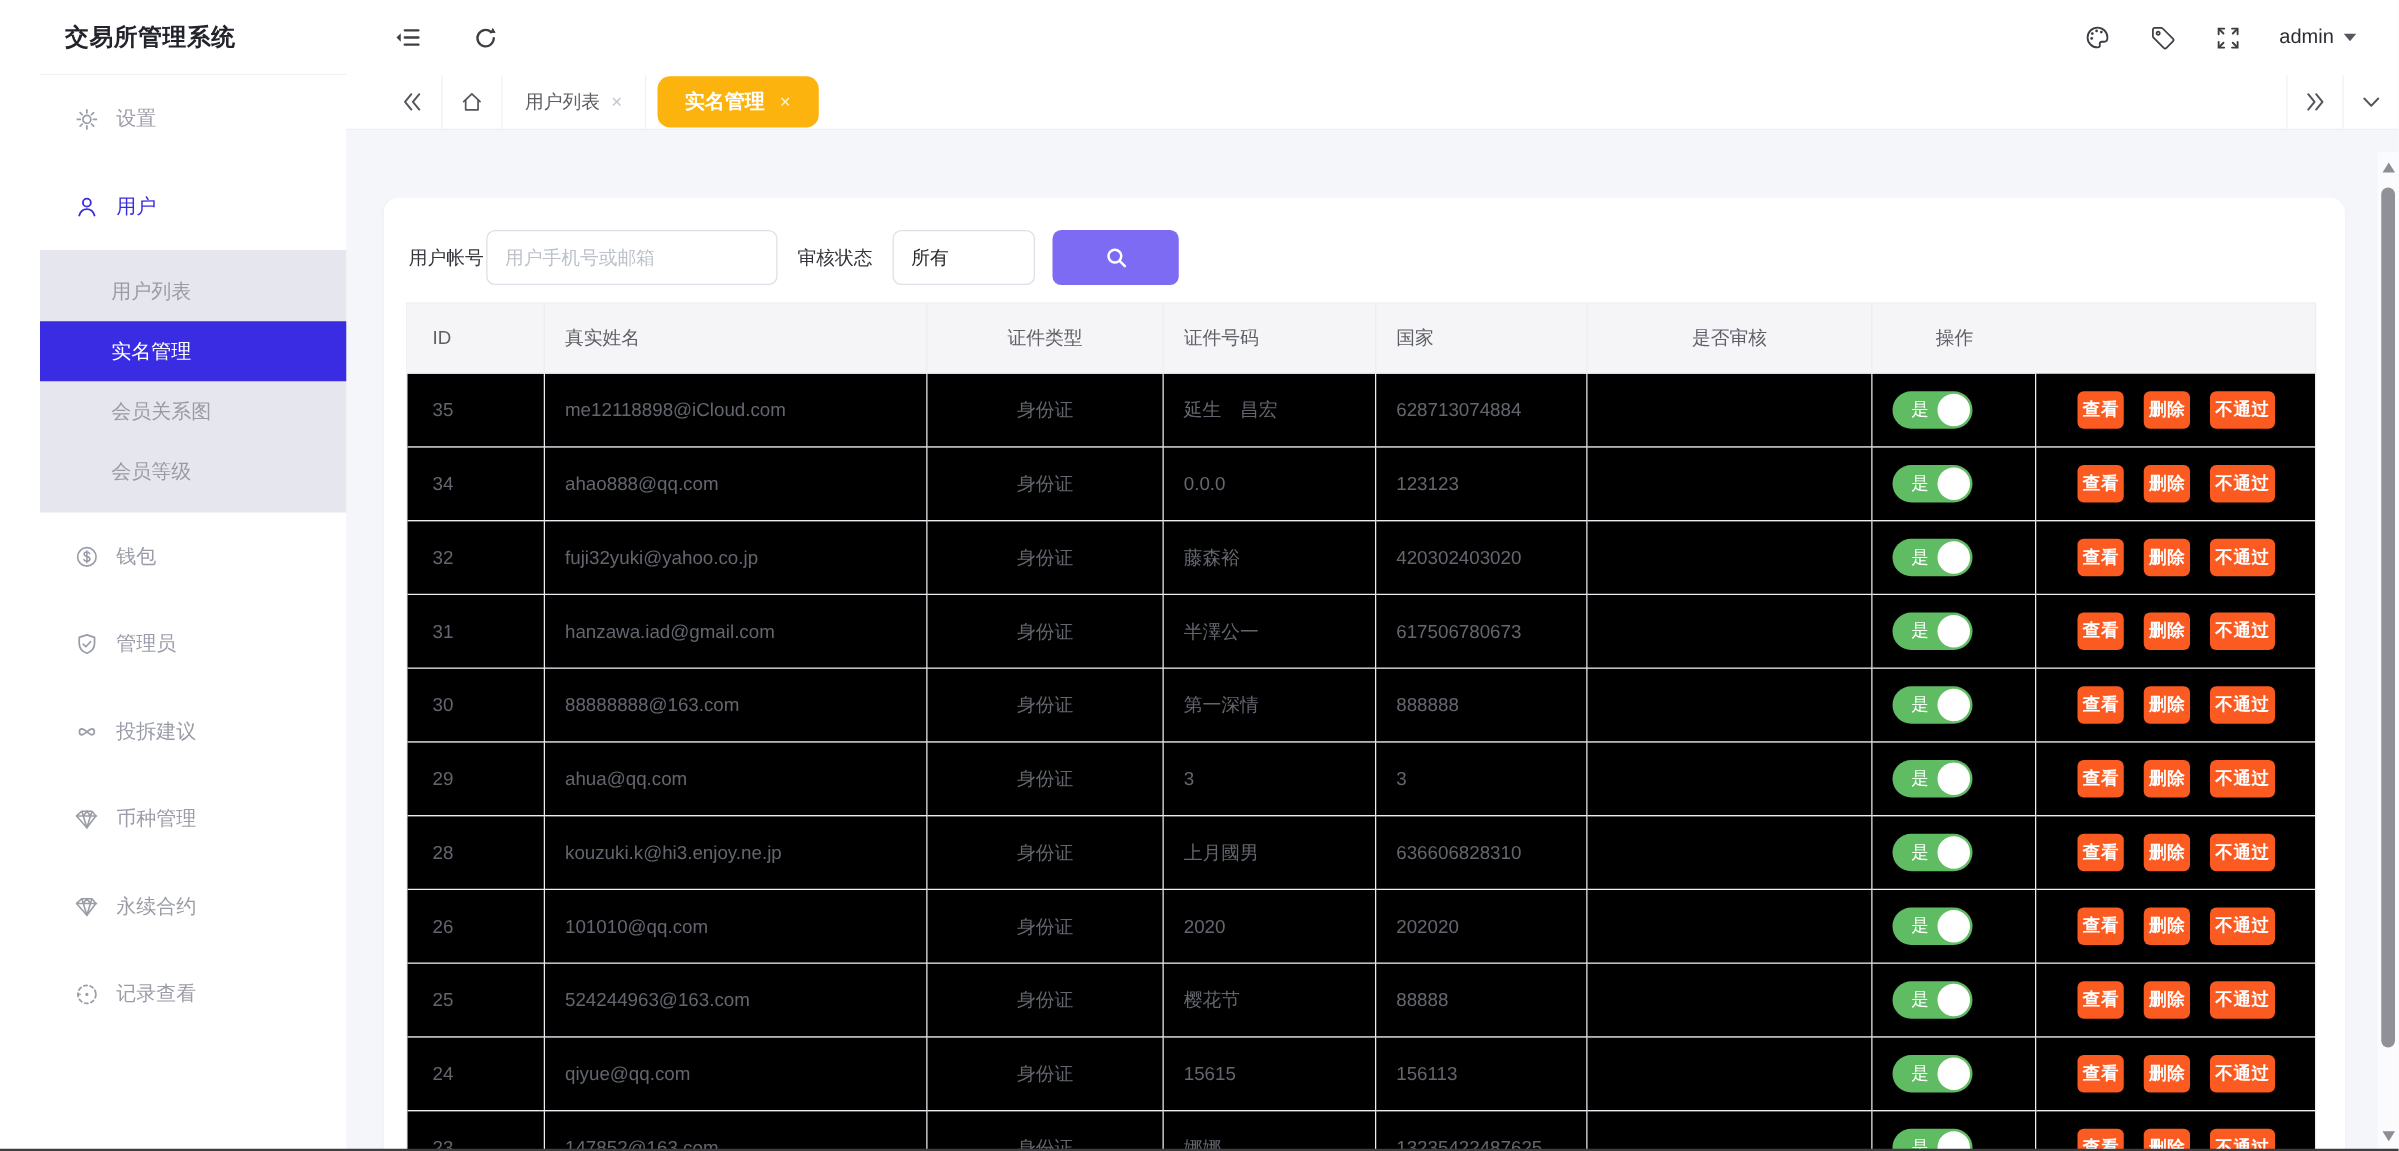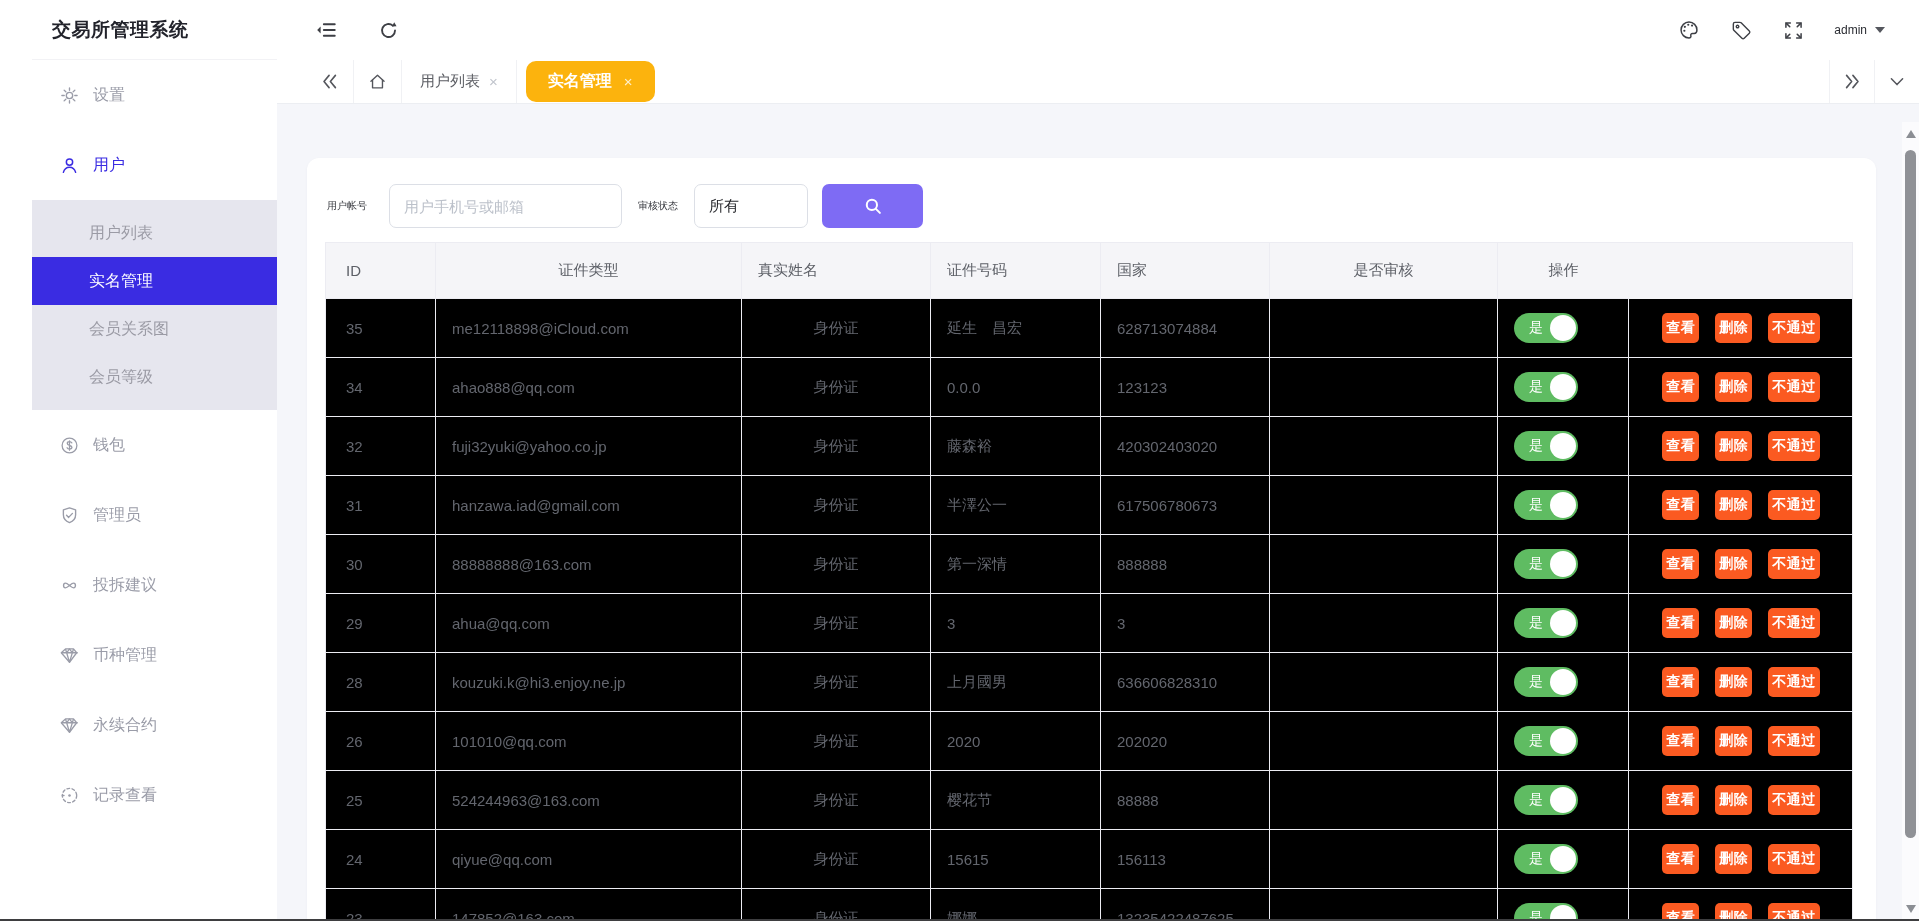--- a/index.html
+++ b/index.html
@@ -28,42 +28,42 @@
   .submenu{background:#e6e6ee;padding:9px 0;}
   .submenu-item{height:48px;display:flex;align-items:center;padding-left:57px;font-size:16px;color:#9b9ba5;cursor:pointer;}
   .submenu-item.active{background:var(--accent);color:#fff;}
 
   
   .main{position:absolute;left:277px;top:0;right:0;height:921px;}
   .topbar{height:60px;background:#fff;display:flex;align-items:center;justify-content:space-between;padding:0 34px 0 38px;}
   .topbar-left{display:flex;align-items:center;gap:40px;}
   .topbar-right{display:flex;align-items:center;gap:30px;}
   .tool-ico{width:22px;height:22px;color:#3d3f45;cursor:pointer;}
-  .admin-box{display:flex;align-items:center;gap:8px;cursor:pointer;font-size:12px;color:#2b2d33;}
+  .admin-box{display:flex;align-items:center;gap:8px;cursor:pointer;font-size:16px;color:#2b2d33;}
   .caret{width:0;height:0;border-left:5px solid transparent;border-right:5px solid transparent;border-top:6px solid #55575e;}
 
   
   .tabbar{height:44px;background:#fff;border-bottom:1px solid #eceef2;display:flex;align-items:center;position:relative;padding-left:29px;}
   .tab-cell{height:100%;display:flex;align-items:center;justify-content:center;border-right:1px solid #f0f1f4;cursor:pointer;color:#54565c;}
   .tab-cell.sq{width:48px;}
   .tab-plain{padding:0 18px;gap:9px;font-size:15px;color:#5b5d63;}
   .tab-close{font-size:15px;color:#c0c4cc;line-height:1;}
   .tab-active{margin-left:9px;height:41px;border-radius:10px;background:var(--tab-yellow);display:flex;align-items:center;gap:12px;padding:0 22px;cursor:pointer;}
   .tab-active .t-label{color:#fff;font-size:16px;font-weight:bold;}
   .tab-active .tab-close{color:rgba(255,255,255,.8);}
   .tabbar-right{position:absolute;right:0;top:0;height:100%;display:flex;}
   .tabbar-right .tab-cell{border-right:none;border-left:1px solid #f0f1f4;width:45px;}
 
   
   .content{position:absolute;top:104px;left:0;right:0;height:817px;background:var(--page-bg);overflow:hidden;}
   .card{margin:54px 0 0 30px;width:1569px;height:1100px;background:#fff;border-radius:12px;padding:26px 18px 0 18px;box-shadow:0 1px 3px rgba(40,40,80,.04);}
   .filter-row{display:flex;align-items:center;height:44px;}
-  .f-label{font-size:10px;color:#33353b;}
+  .f-label{font-size:15px;color:#33353b;}
   .f-label.first{margin-left:2px;}
-  .f-input{margin-left:22px;width:233px;height:44px;border:1px solid #dcdfe6;border-radius:7px;padding:0 14px;font-size:15px;color:#303133;outline:none;font-family:inherit;background:#fff;}
+  .f-input{margin-left:2px;width:233px;height:44px;border:1px solid #dcdfe6;border-radius:7px;padding:0 14px;font-size:15px;color:#303133;outline:none;font-family:inherit;background:#fff;}
   .f-input::placeholder{color:#bcc1ca;}
   .f-label.second{margin-left:16px;}
   .f-select{margin-left:16px;width:114px;height:44px;border:1px solid #dcdfe6;border-radius:7px;display:flex;align-items:center;padding-left:14px;font-size:15px;color:#26272b;cursor:pointer;background:#fff;}
   .f-search{margin-left:14px;width:101px;height:44px;border:none;border-radius:7px;background:var(--btn-purple);display:flex;align-items:center;justify-content:center;cursor:pointer;}
   .f-search svg{width:20px;height:20px;color:#fff;}
 
   
   .table{margin-top:14px;width:1528px;border:1px solid var(--line);}
   .tr{display:grid;grid-template-columns:110px 306px 189px 170px 169px 228px 131px 224px;}
   .th-row{background:#f5f5f8;height:56px;}
@@ -299,22 +299,22 @@
                 <circle cx="8" cy="8" r="4.6"></circle>
                 <path d="M11.6 11.6L15.2 15.2"></path>
               </svg>
           </span>
         </button>
       </div>
 
       <div class="table">
         <div class="tr th-row">
           <div class="cell aid">ID</div>
+          <div class="cell al">真实姓名</div>
           <div class="cell ac">证件类型</div>
-          <div class="cell al">真实姓名</div>
           <div class="cell al">证件号码</div>
           <div class="cell al">国家</div>
           <div class="cell ac">是否审核</div>
           <div class="cell ac">操作</div>
         </div>
         <div>
   <div class="tr body-row">
     <div class="cell aid">35</div>
     <div class="cell al">me12118898@iCloud.com</div>
     <div class="cell ac">身份证</div>

